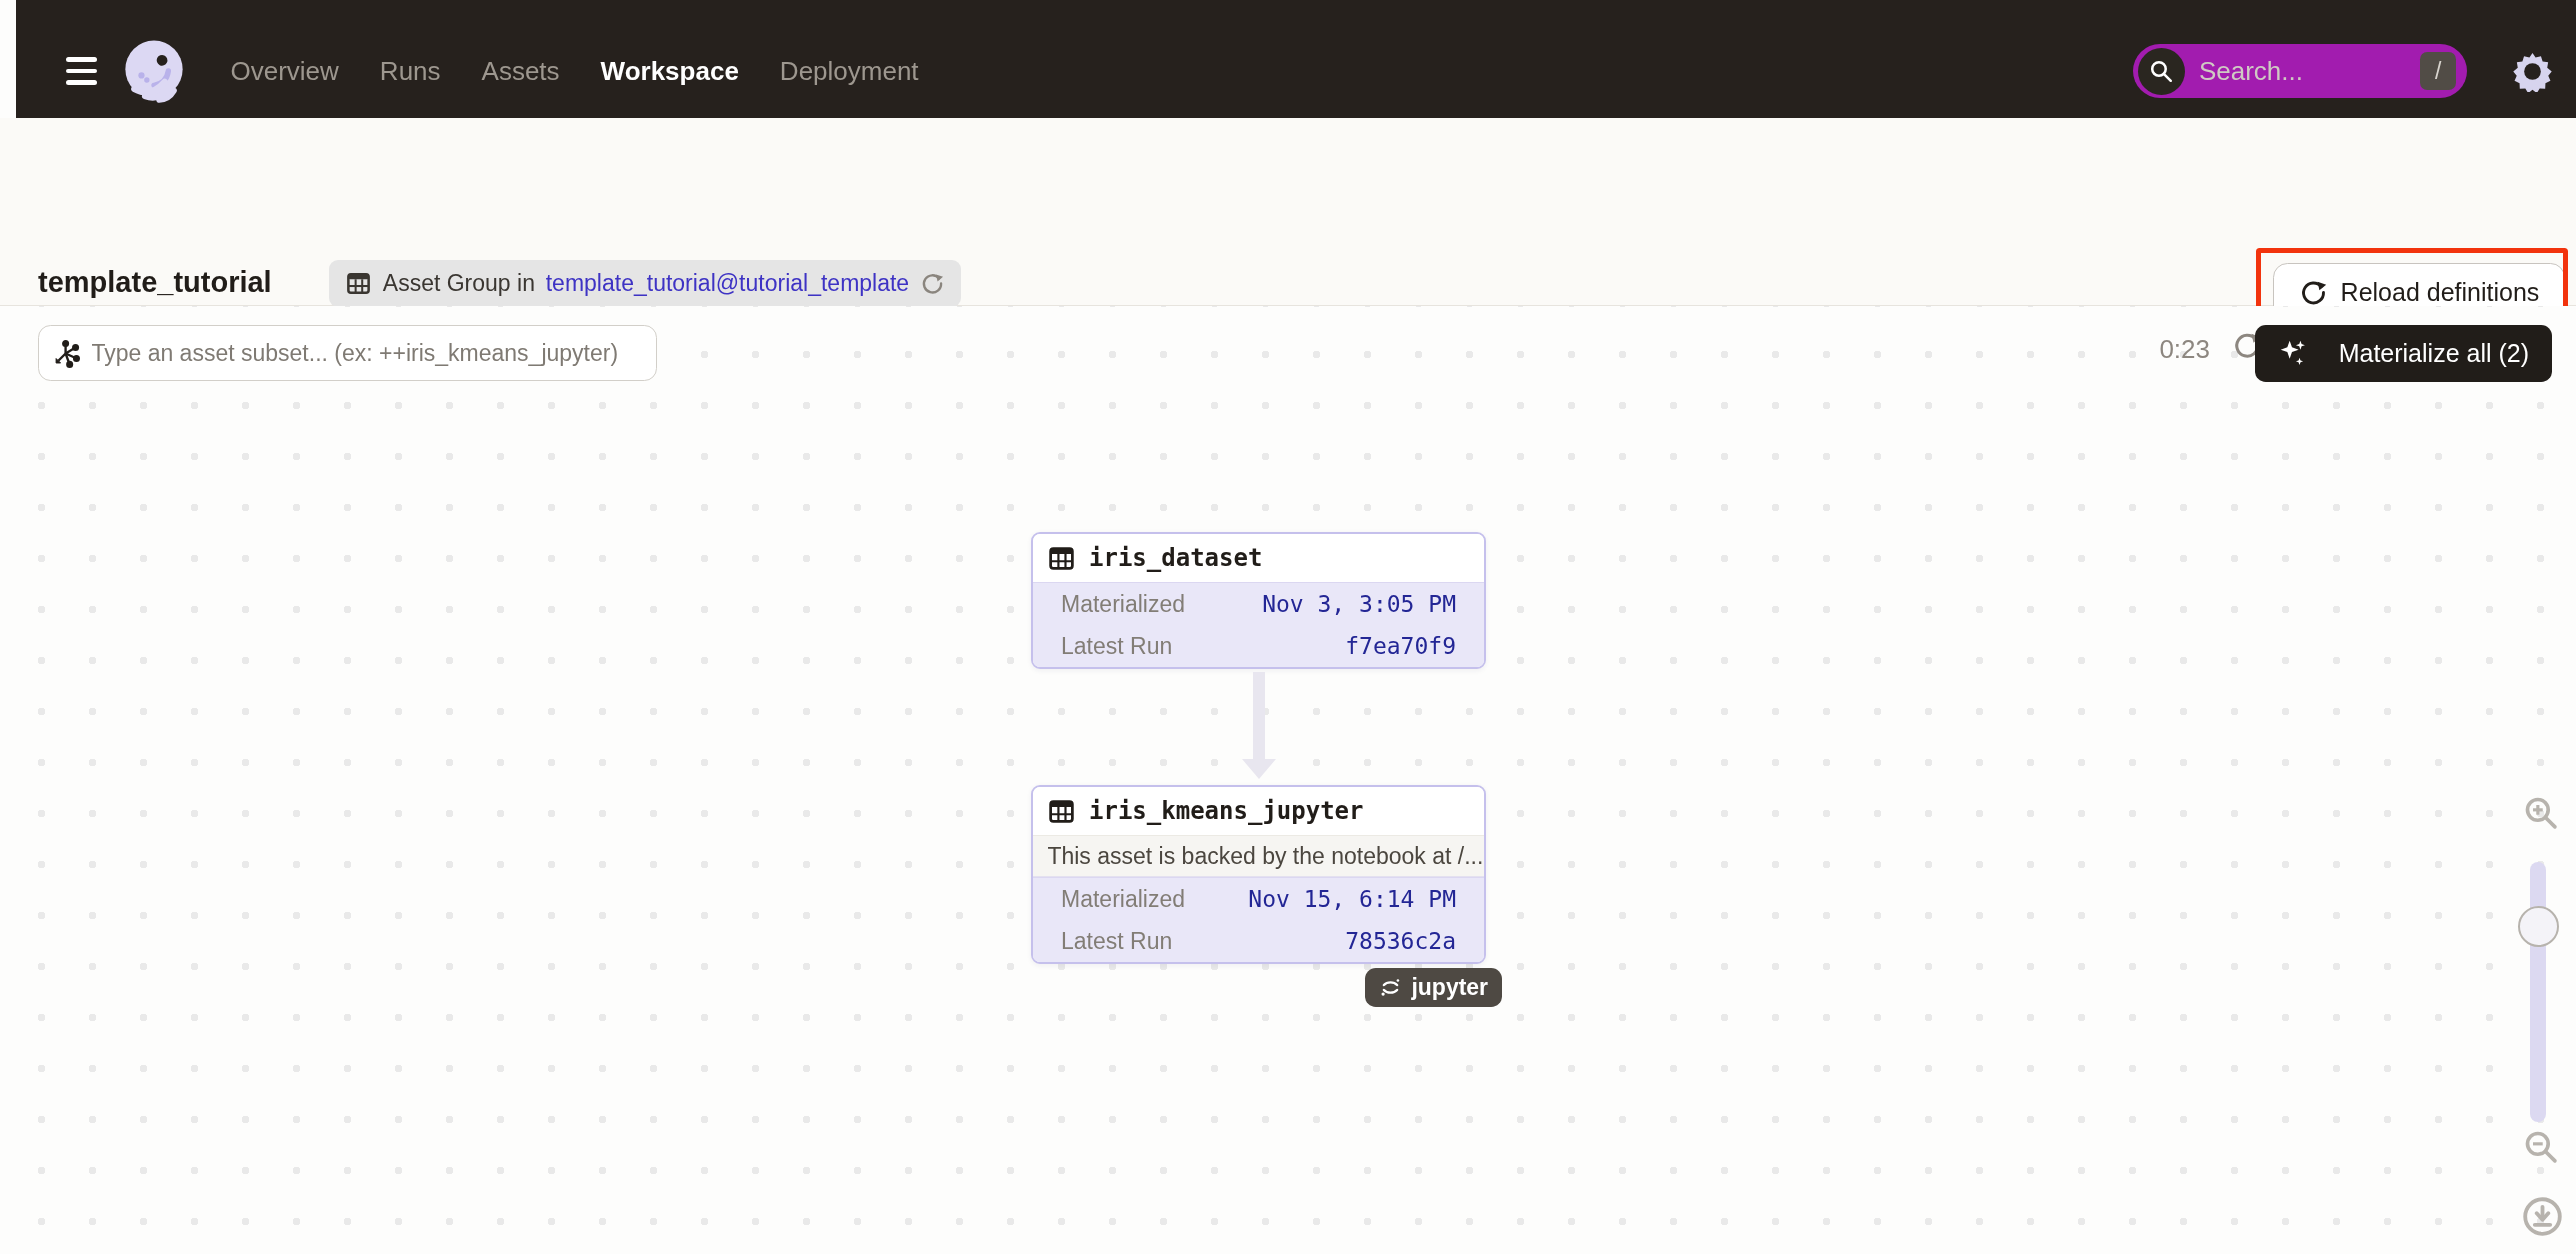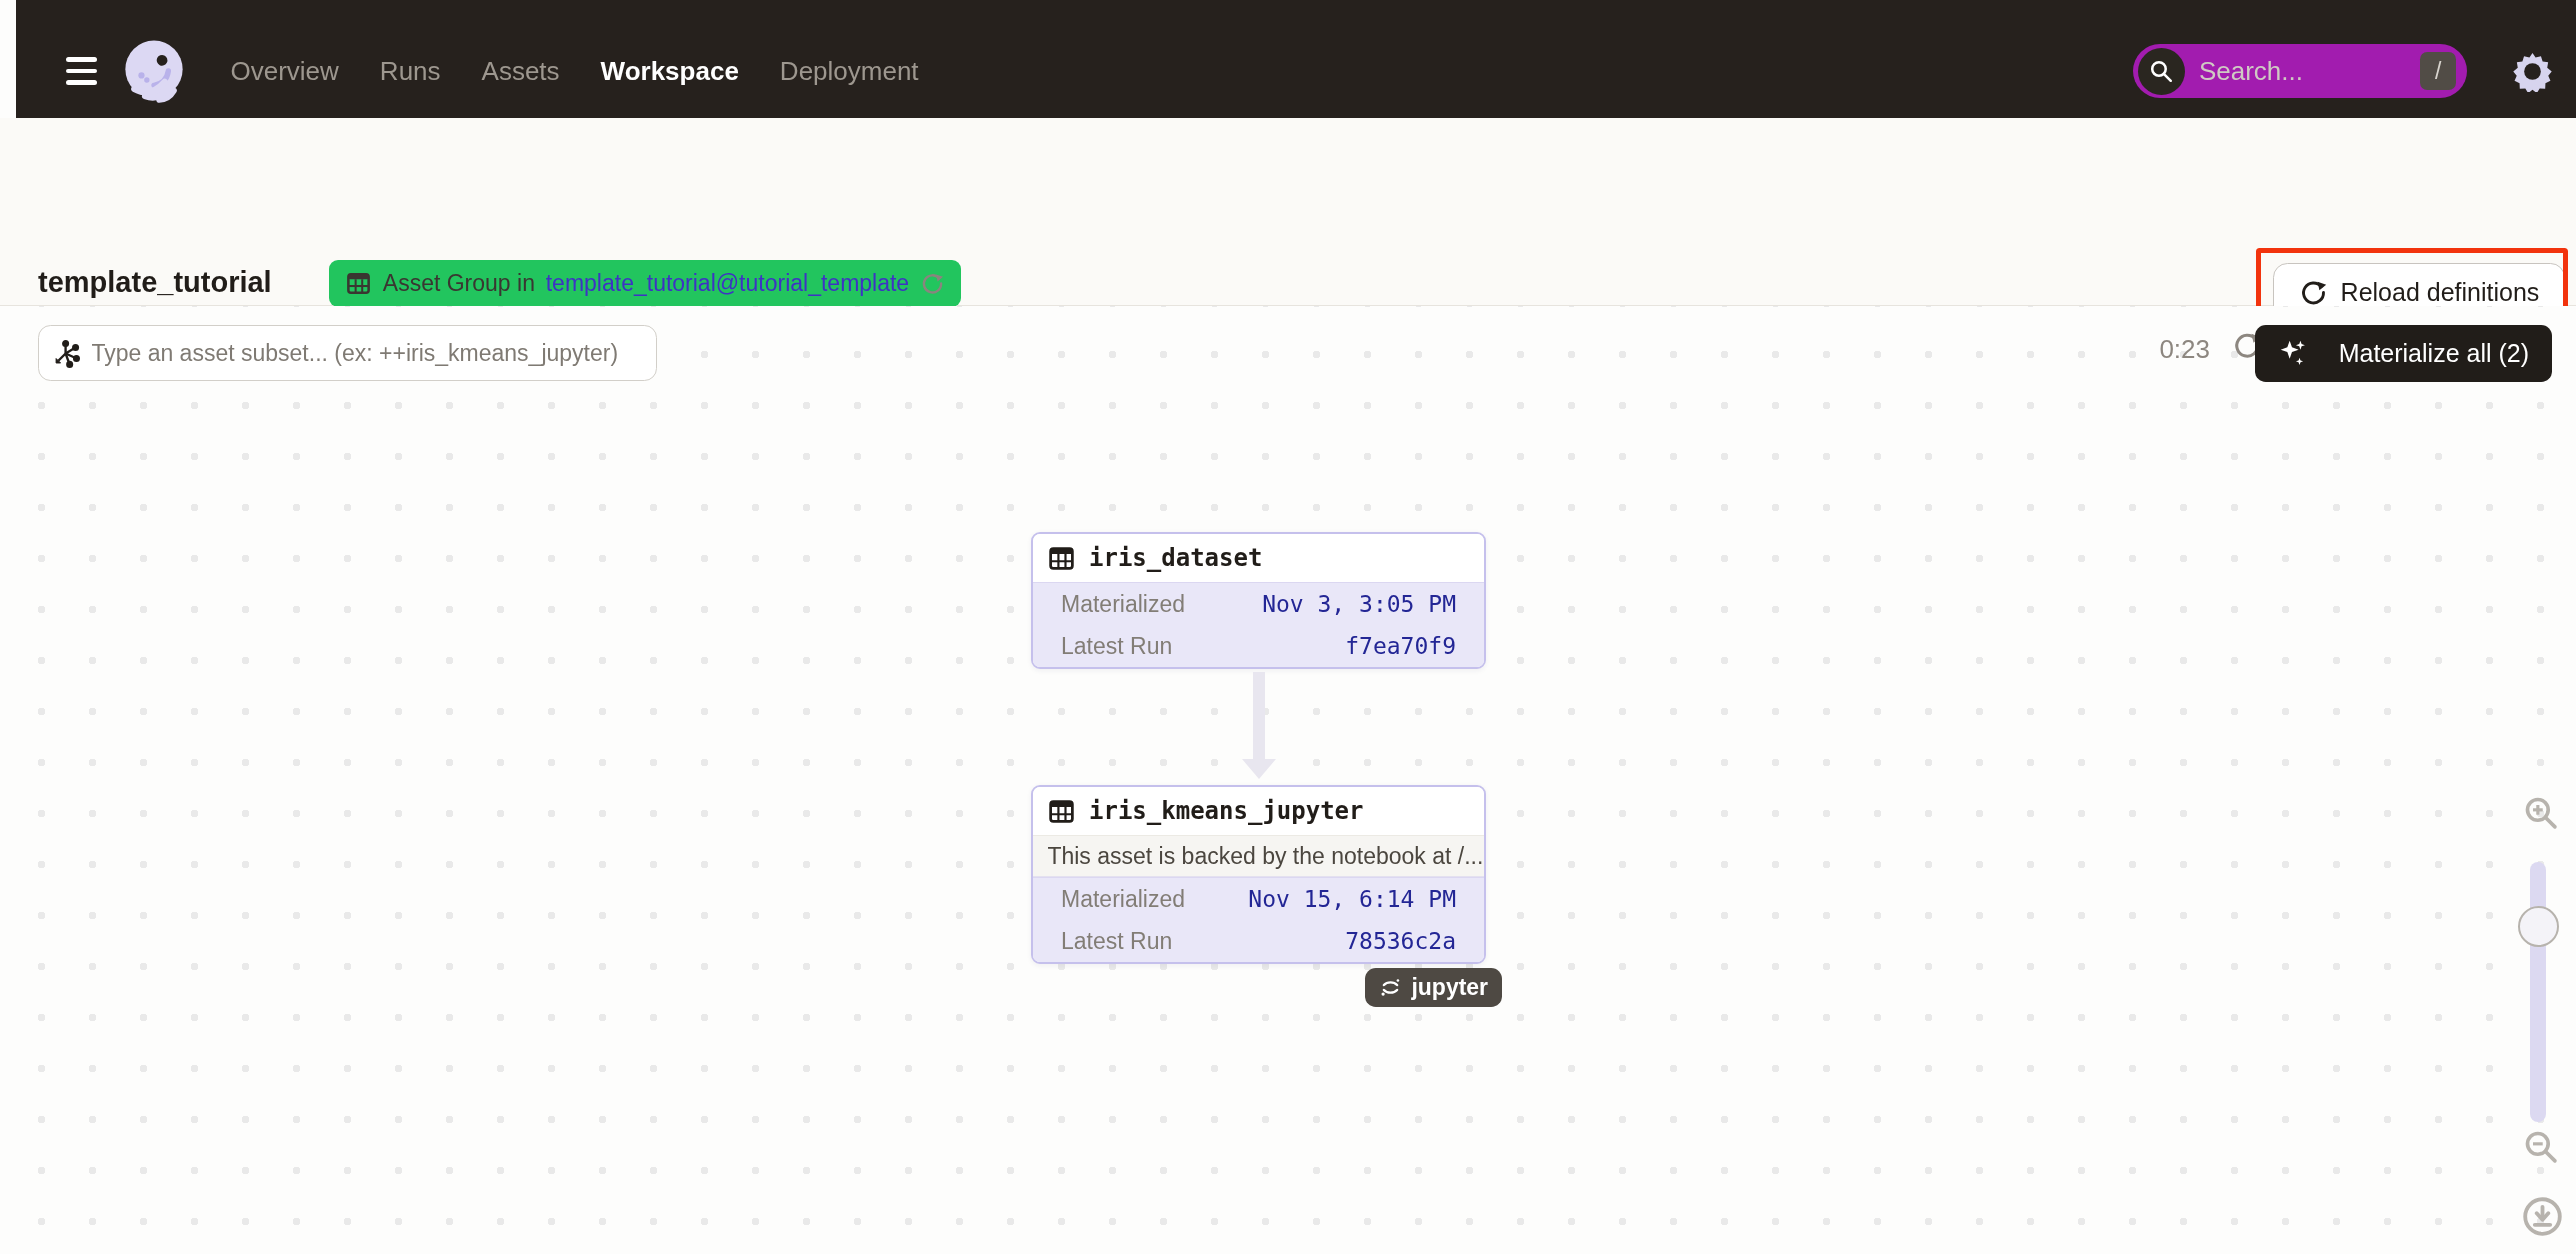--- a/index.html
+++ b/index.html
@@ -38,21 +38,21 @@
   }
   .gear { margin-left:45px; color:#d7d4ee; cursor:pointer; display:flex; }
 
   
   .subheader {
     position:absolute; left:0; top:118px; width:2576px; height:188px;
     background:#fbfaf7; border-bottom:1.8px solid #e7e4de;
   }
   .page-title { position:absolute; left:38px; top:148px; font-size:29px; font-weight:700; color:#211d19; }
   .group-pill {
-    position:absolute; left:329px; top:142px; height:47px; background:#22c55e;
+    position:absolute; left:329px; top:142px; height:47px; background:#e5e5e5;
     border-radius:9px; display:flex; align-items:center; padding:0 16px; gap:10.8px;
   }
   .group-pill .gp-text { font-size:23px; color:#3a3631; white-space:nowrap; }
   .group-pill .gp-link { font-size:23px; color:#3e33c4; cursor:pointer; white-space:nowrap; }
   .group-pill .gp-refresh { color:#8a857e; display:flex; cursor:pointer; }
 
   .reload-btn {
     position:absolute; left:2273px; top:145px; height:59px; padding:1px 25px;
     background:#ffffff; border:1.8px solid #c8c4bf; border-radius:14.4px;
     display:flex; align-items:center; gap:12.6px; cursor:pointer;

